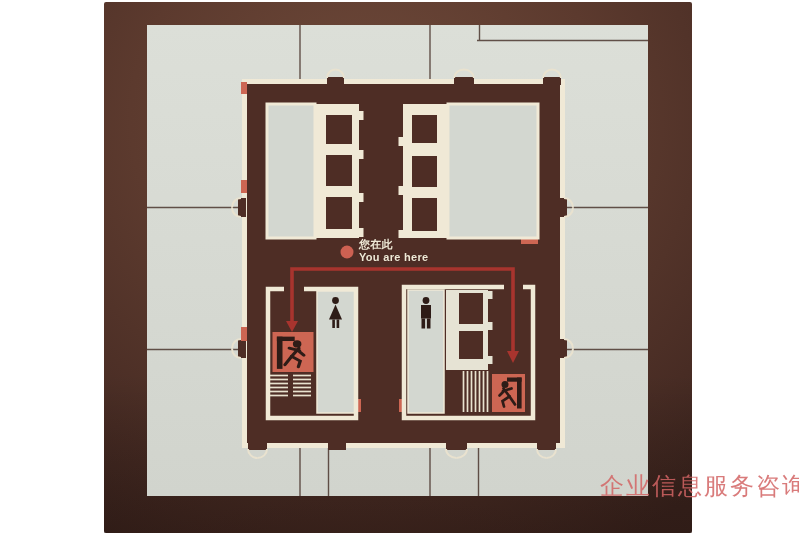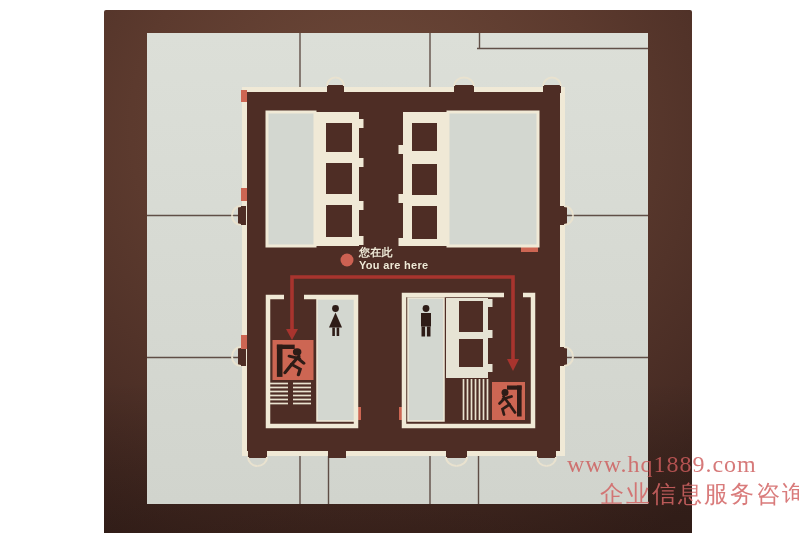--- a/index.html
+++ b/index.html
@@ -3,21 +3,21 @@
 <meta charset="utf-8">
 <style>
   html,body{margin:0;padding:0;}
   body{
     width:799px;height:533px;
     background:#ffffff;
     overflow:hidden;
     position:relative;
     font-family:"Liberation Sans", sans-serif;
   }
-  .stage{position:absolute;left:0;top:8px;width:799px;height:456px;}
+  .stage{position:absolute;left:0;top:0;width:799px;height:456px;}
   svg{position:absolute;left:0;top:0;display:block;}
   .yah{
     position:absolute;left:359px;top:238px;
     color:#f0e9d6;font-weight:bold;font-size:11px;line-height:13px;
     text-shadow:0 0 1px rgba(0,0,0,.35);
     letter-spacing:.3px;
     white-space:nowrap;
   }
   .wm{
     position:absolute;
@@ -219,16 +219,15 @@
 
     <circle cx="347" cy="252" r="6.5" fill="#cd6152"></circle>
   </g>
 </svg>
 
 <div class="yah">
   <div>您在此</div>
   <div>You are here</div>
 </div>
 
-<div class="wm wm1">www.hq1889.com</div>
 <div class="wm wm2">企业信息服务咨询</div>
 
 </div>
 
 </body></html>

